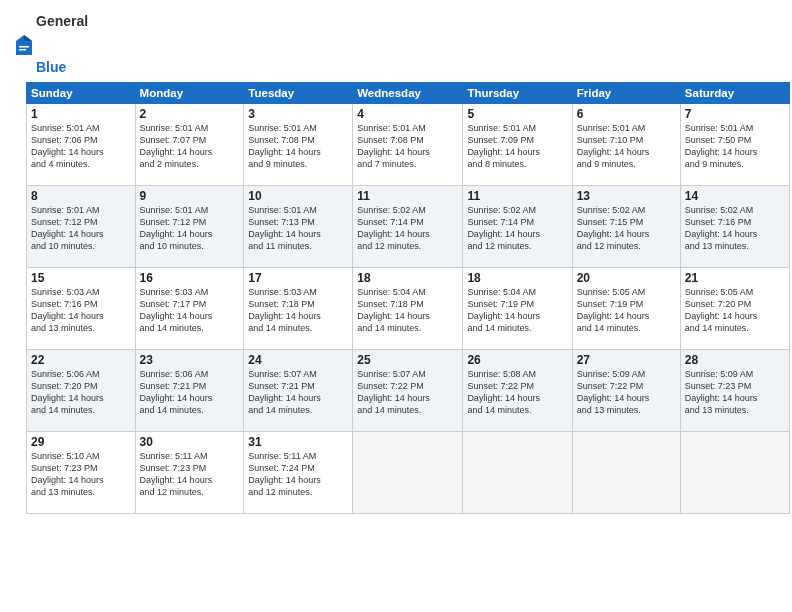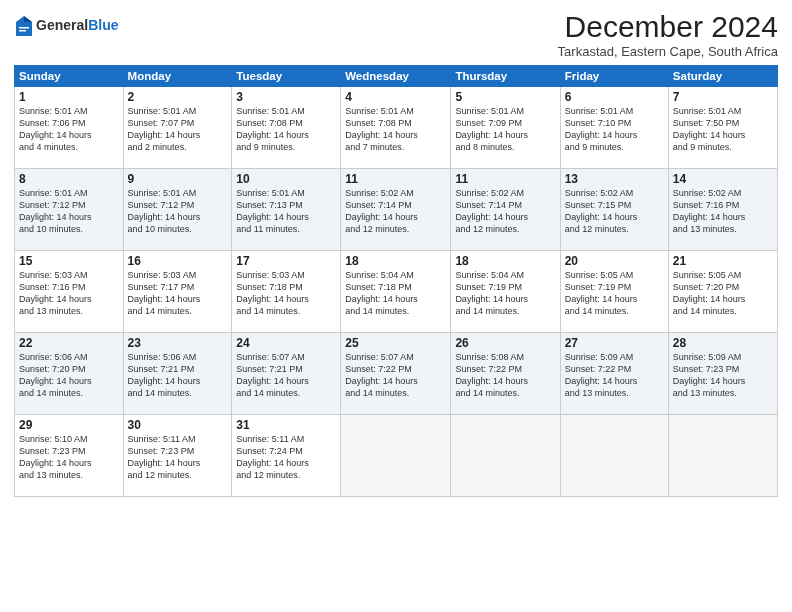--- a/index.html
+++ b/index.html
@@ -21,22 +21,23 @@
       align-items: flex-start;
       margin-bottom: 6px;
     }
     .logo {
       display: flex;
       align-items: center;
       margin-top: 4px;
     }
     .logo-text {
       display: flex;
-      flex-direction: row;
+      flex-direction: column;
       line-height: 1.1;
+      gap: 31px;
     }
     .logo-general {
       font-size: 14px;
       font-weight: bold;
       color: #333;
     }
     .logo-blue {
       font-size: 14px;
       font-weight: bold;
       color: #1a6fc4;
@@ -54,20 +55,21 @@
       font-weight: normal;
       color: #222;
     }
     .location {
       font-size: 13px;
       color: #444;
     }
     .calendar {
       width: 100%;
       border-collapse: collapse;
+      margin-left: 12px;
     }
     .calendar th {
       background: #1a6fc4;
       color: #fff;
       font-size: 11.5px;
       font-weight: bold;
       padding: 4px 4px;
       text-align: left;
       border: 1px solid #1a6fc4;
     }
@@ -108,24 +110,20 @@
         <polygon points="10,2 18,8 18,22 2,22 2,8" fill="#1a6fc4"></polygon>
         <polygon points="10,2 18,8 10,8" fill="#0d4a8a"></polygon>
         <rect x="5" y="13" width="10" height="1.5" fill="white" rx="0.5"></rect>
         <rect x="5" y="16" width="7" height="1.5" fill="white" rx="0.5"></rect>
       </svg>
       <div class="logo-text">
         <span class="logo-general">General</span>
         <span class="logo-blue">Blue</span>
       </div>
     </div>
-    <div class="title-block">
-      <div class="month-title">December 2024</div>
-      <div class="location">Tarkastad, Eastern Cape, South Africa</div>
-    </div>
   </div>
 
   <table class="calendar">
     <thead>
       <tr>
         <th>Sunday</th>
         <th>Monday</th>
         <th>Tuesday</th>
         <th>Wednesday</th>
         <th>Thursday</th>

